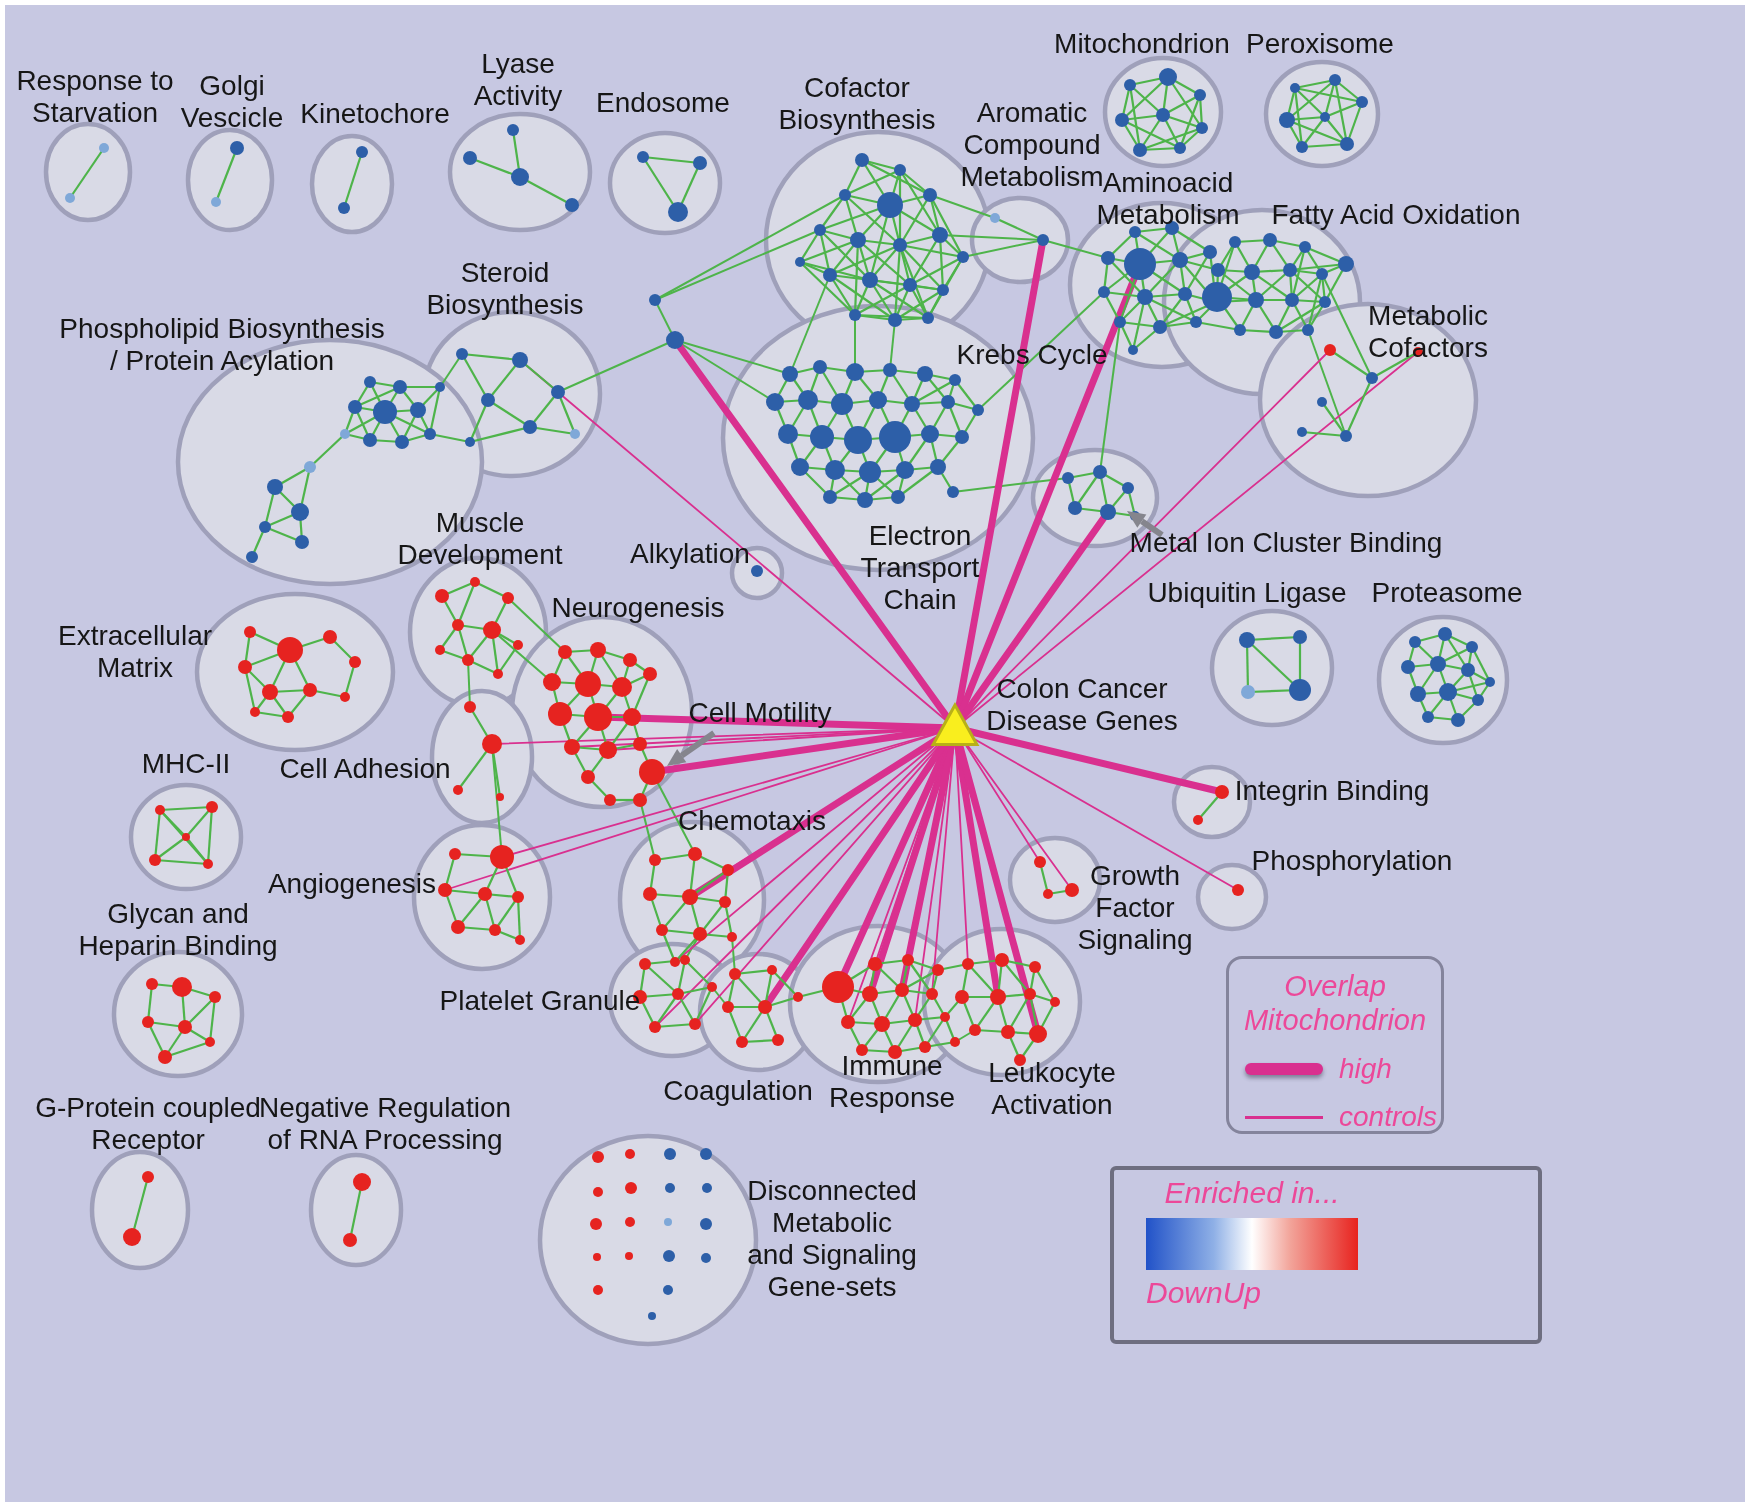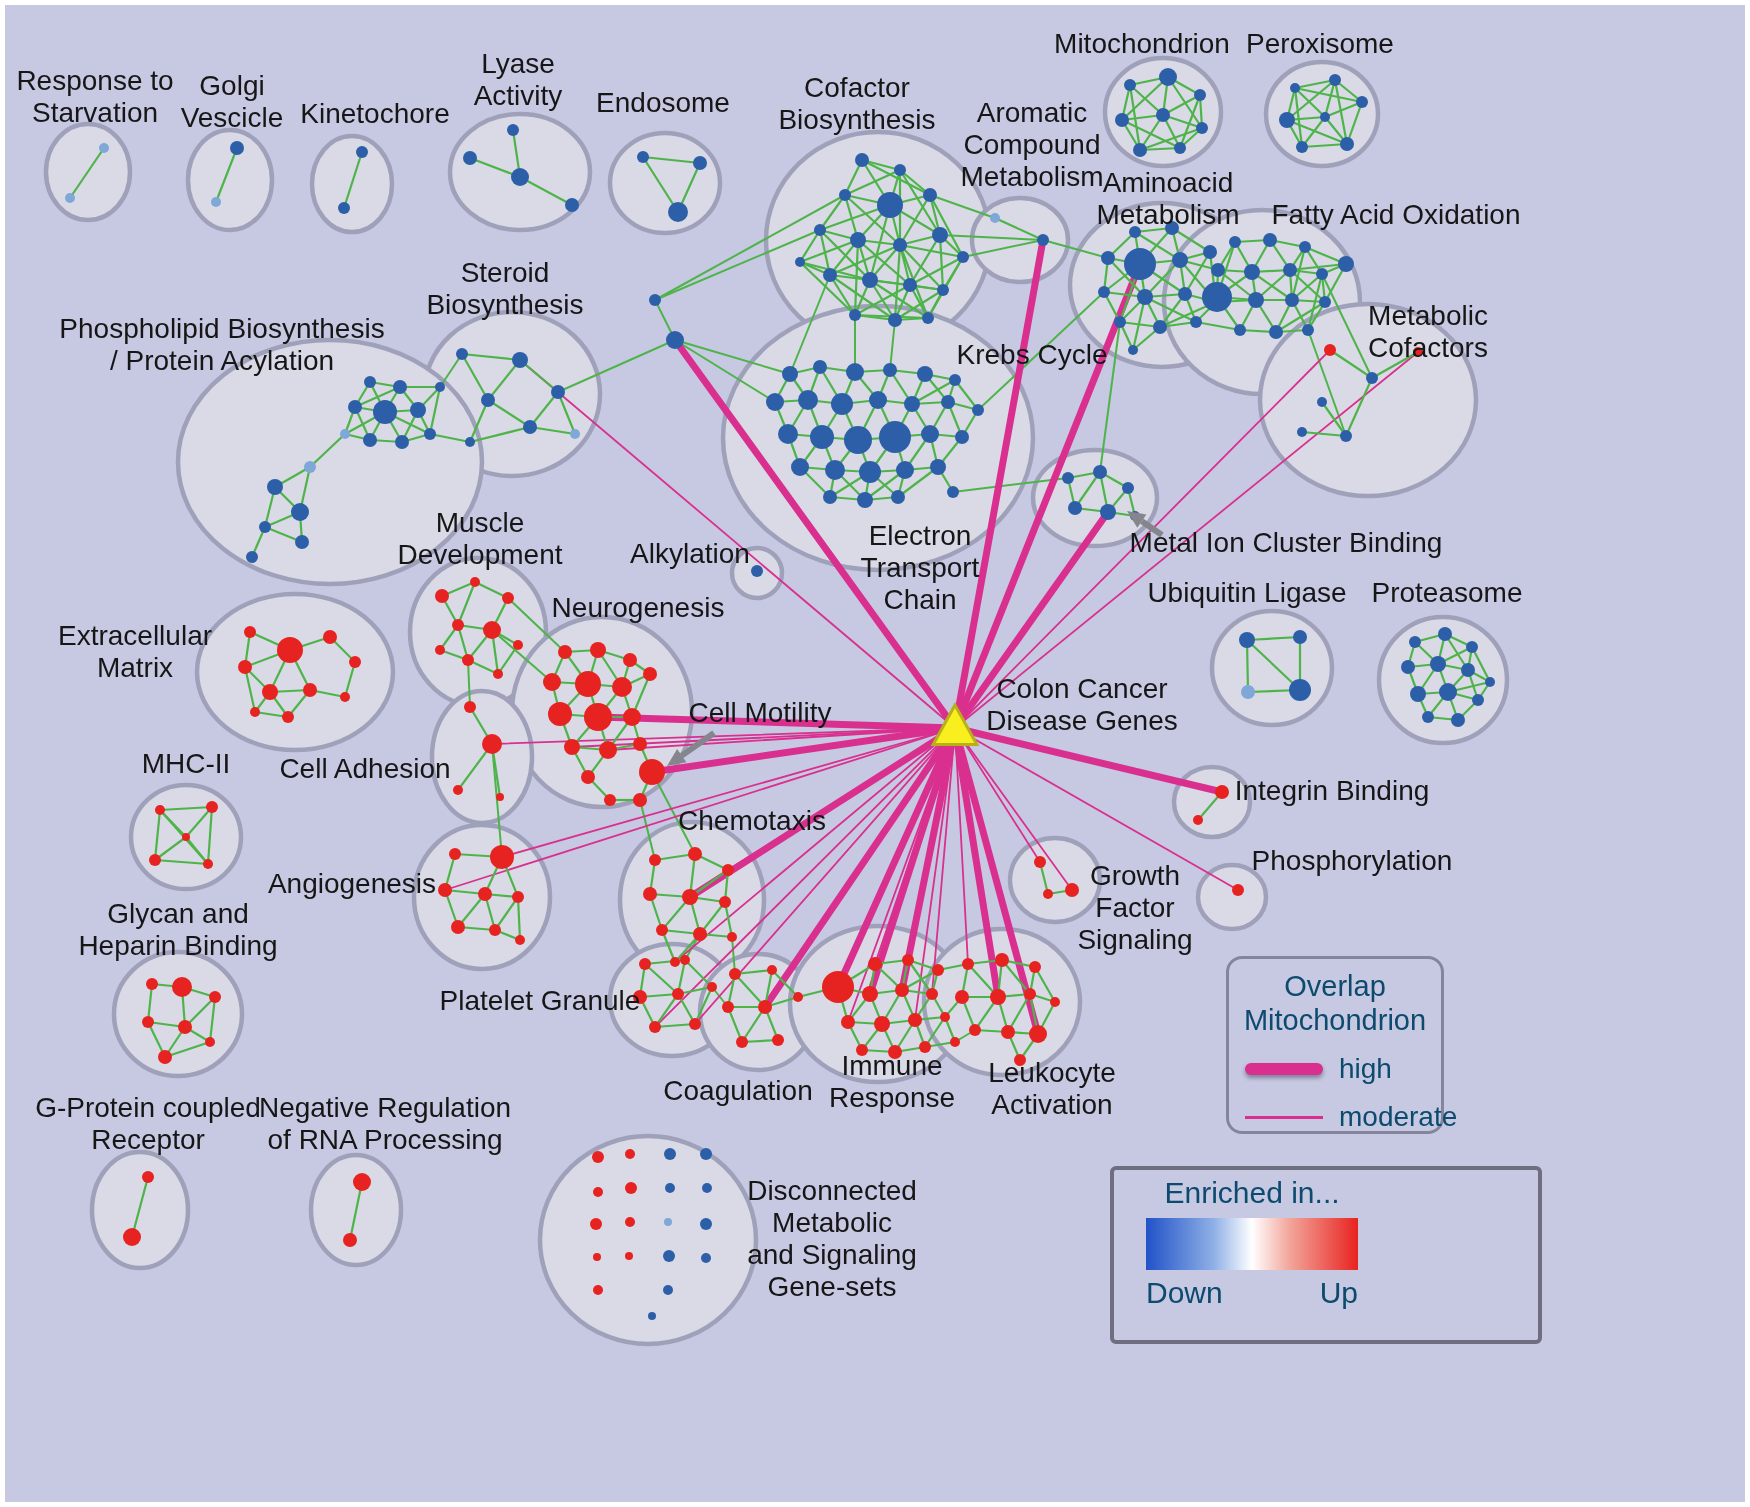--- a/index.html
+++ b/index.html
@@ -1,31 +1,31 @@
 <!DOCTYPE html>
 <html><head>
 <meta charset="utf-8">
 <style>
   *{margin:0;padding:0;box-sizing:border-box;}
   body{background:#ffffff;font-family:"Liberation Sans",sans-serif;}
   #stage{position:relative;width:1750px;height:1507px;background:#ffffff;overflow:hidden;}
   #net{position:absolute;left:0;top:0;}
   #net text{font-family:"Liberation Sans",sans-serif;fill:#161616;}
-  .legend{position:absolute;color:#0c4a6e;}
+  .legend{position:absolute;color:#ec4899;font-style:italic;}
   #overlap-legend{left:1226px;top:956px;width:218px;height:178px;border:3px solid #84849c;border-radius:16px;padding-top:10px;background:transparent;}
   .legend-title{font-size:29px;line-height:34px;text-align:center;}
   .sig-row{display:flex;align-items:center;margin:16px 12px 0 16px;gap:16px;font-size:28px;}
   .sample{width:78px;flex:0 0 78px;}
   #high-sample{height:12px;border-radius:6px;box-shadow:0 3px 4px rgba(40,40,60,.45);}
   #moderate-sample{height:3px;}
   #enriched-legend{left:1110px;top:1166px;width:432px;height:178px;border:4px solid #6e6e80;border-radius:6px;padding:4px 10px;display:flex;}
   .enriched-left{width:256px;text-align:center;}
   .enriched-title{font-size:30px;margin-top:2px;}
   .gradient-bar{width:212px;height:52px;margin:8px auto 0 auto;}
-  .gradient-labels{width:212px;margin:6px auto 0 auto;display:flex;justify-content:space-between;font-size:30px;}
+  .gradient-labels{width:212px;margin:6px auto 0 auto;display:flex;justify-content:flex-start;font-size:30px;}
   .enriched-note{flex:1;text-align:center;font-size:27px;line-height:31px;padding-top:34px;}
 </style>
 </head>
 <body>
 
 <div id="stage">
   <svg id="net" width="1750" height="1507" viewBox="0 0 1750 1507" xmlns="http://www.w3.org/2000/svg">
     <rect x="5" y="5" width="1740" height="1497" fill="#c7c8e2"></rect>
   <g>
         <ellipse cx="88" cy="172" rx="42" ry="48" fill="#d9dae6" stroke="#9fa0ba" stroke-width="4.5"></ellipse>
@@ -1034,21 +1034,21 @@
     <div class="legend-title">
       <div>Overlap</div>
       <div>Mitochondrion</div>
     </div>
     <div class="sig-row">
       <span class="sample" id="high-sample" style="background: rgb(217, 48, 143);"></span>
       <span>high</span>
     </div>
     <div class="sig-row">
       <span class="sample" id="moderate-sample" style="background: rgb(217, 48, 143);"></span>
-      <span>moderate</span>
+      <span>controls</span>
     </div>
   </div>
 
   <div class="legend" id="enriched-legend">
     <div class="enriched-left">
       <div class="enriched-title">Enriched in...</div>
       <div class="gradient-bar" style="background: linear-gradient(to right, rgb(33, 82, 200) 0%, rgb(143, 176, 230) 32%, rgb(255, 255, 255) 50%, rgb(242, 164, 154) 68%, rgb(232, 35, 31) 100%);"></div>
       <div class="gradient-labels">
         <span>Down</span>
         <span>Up</span>

